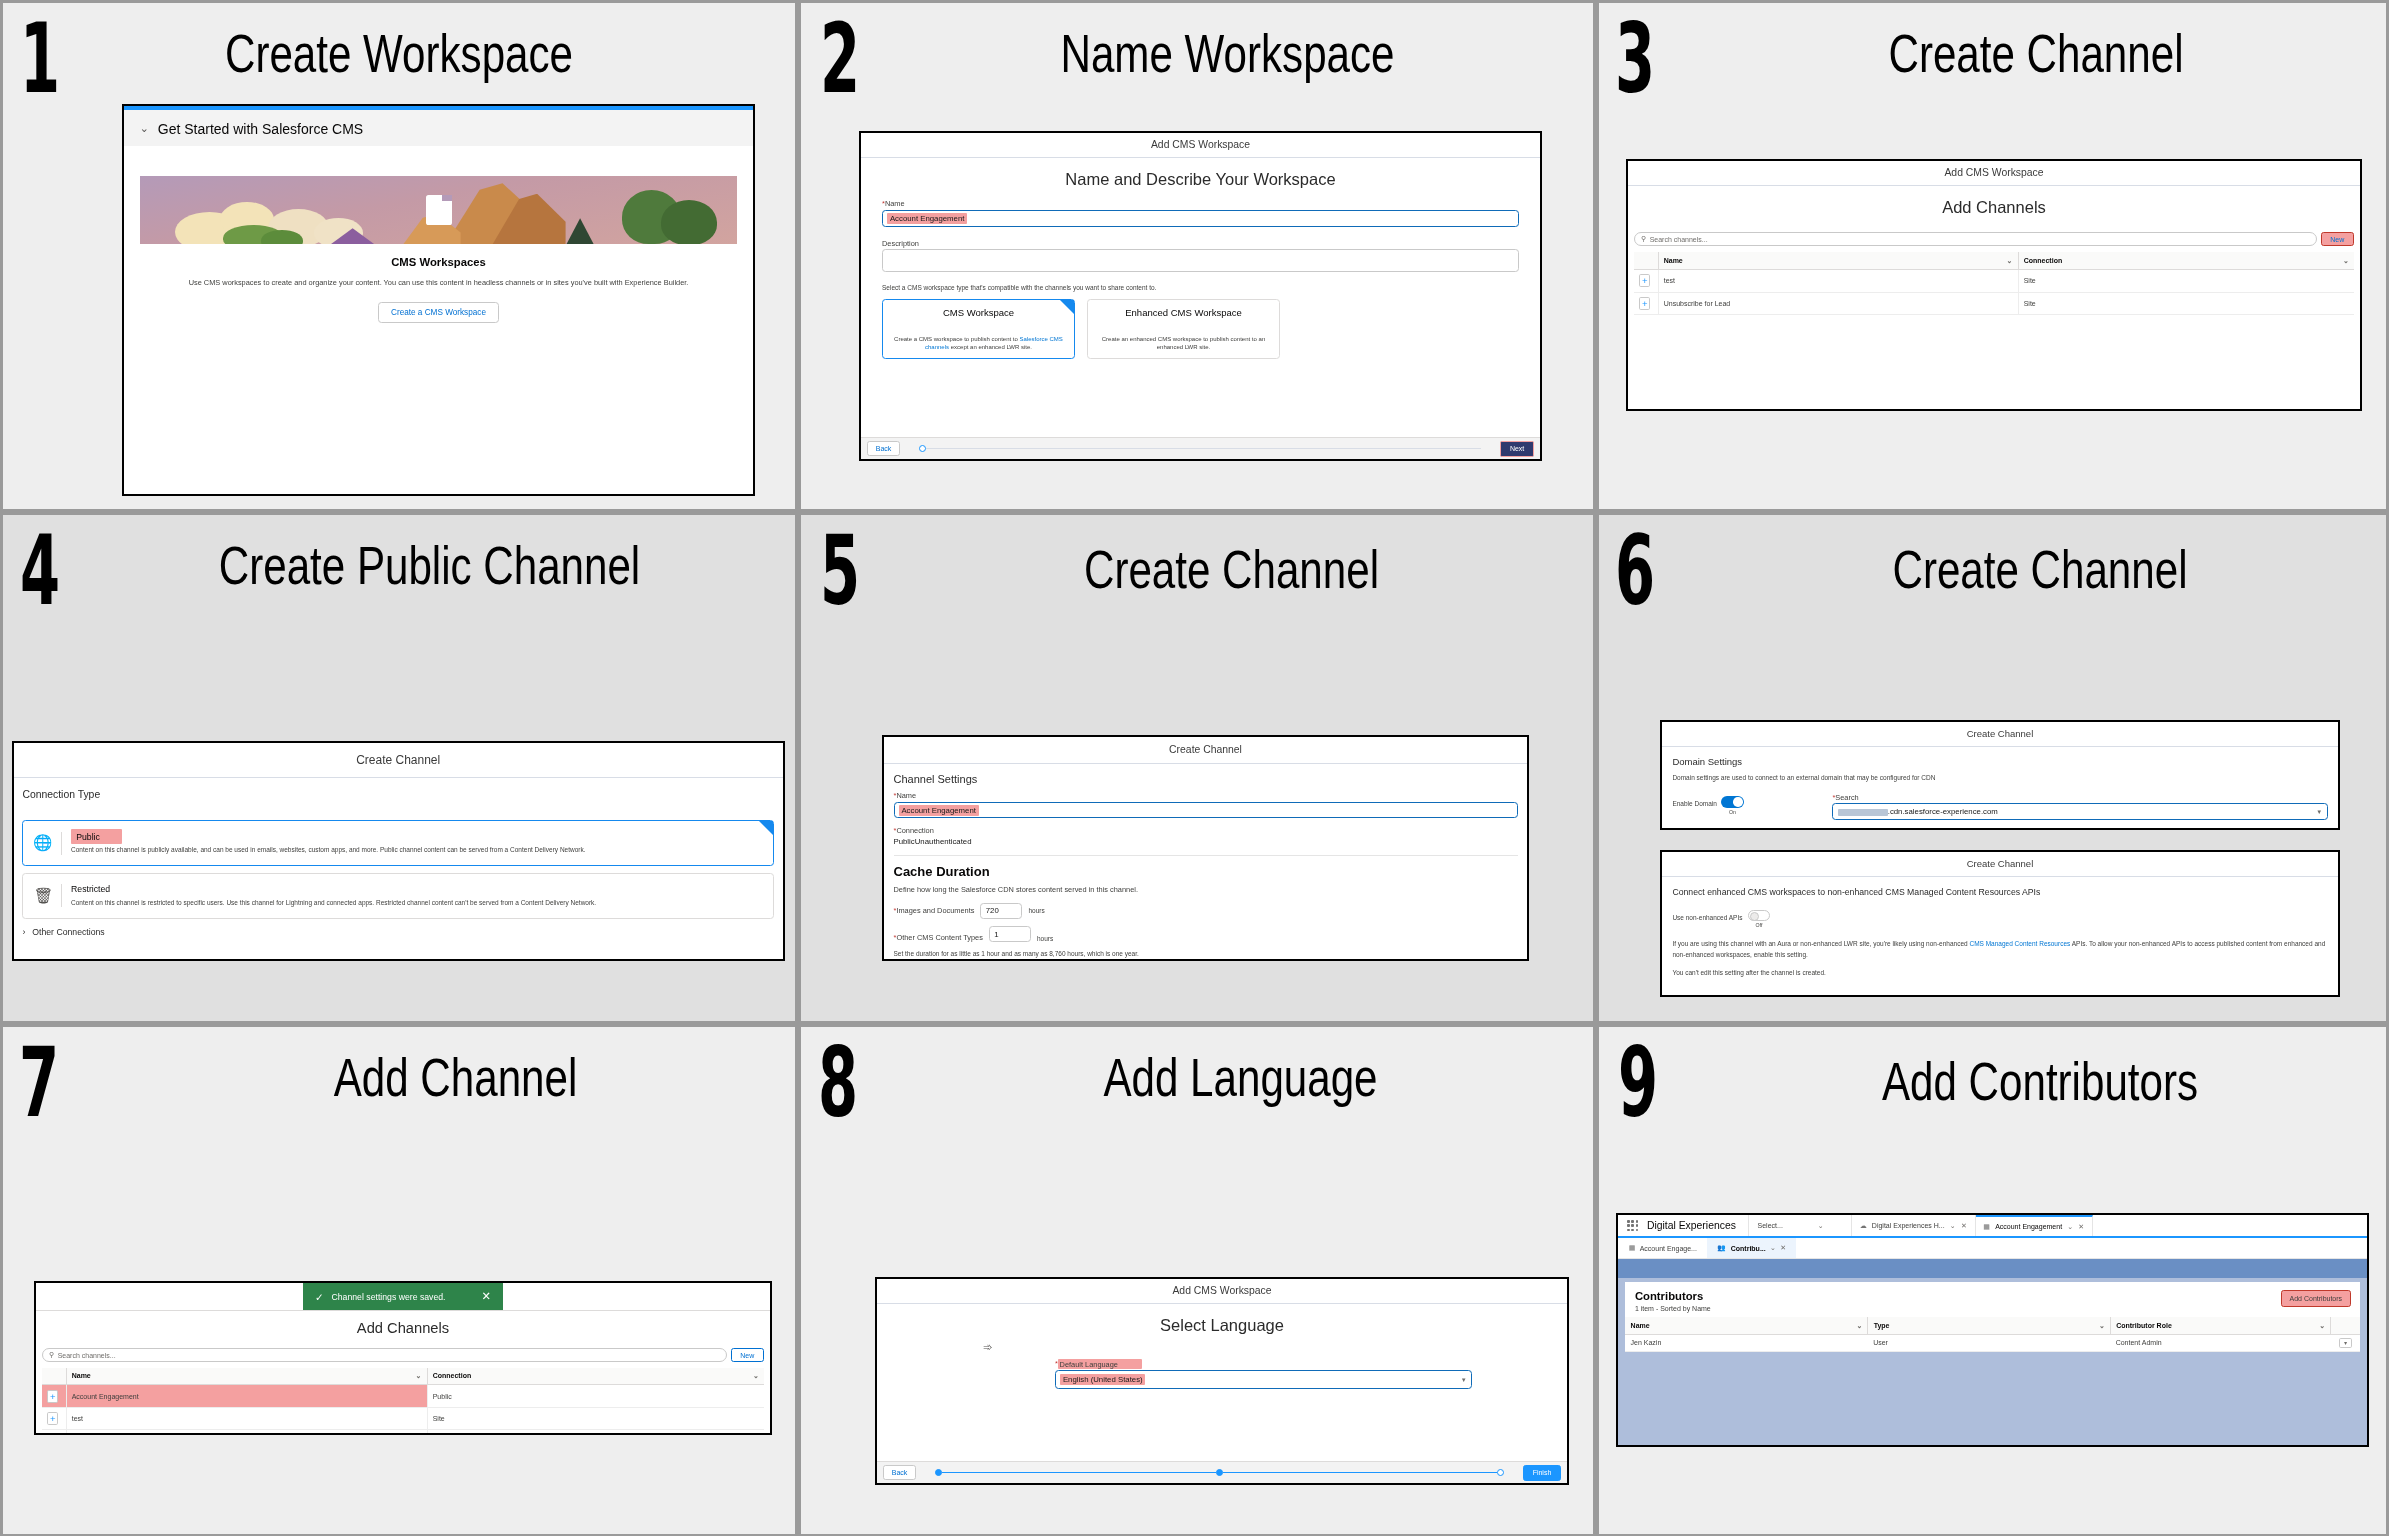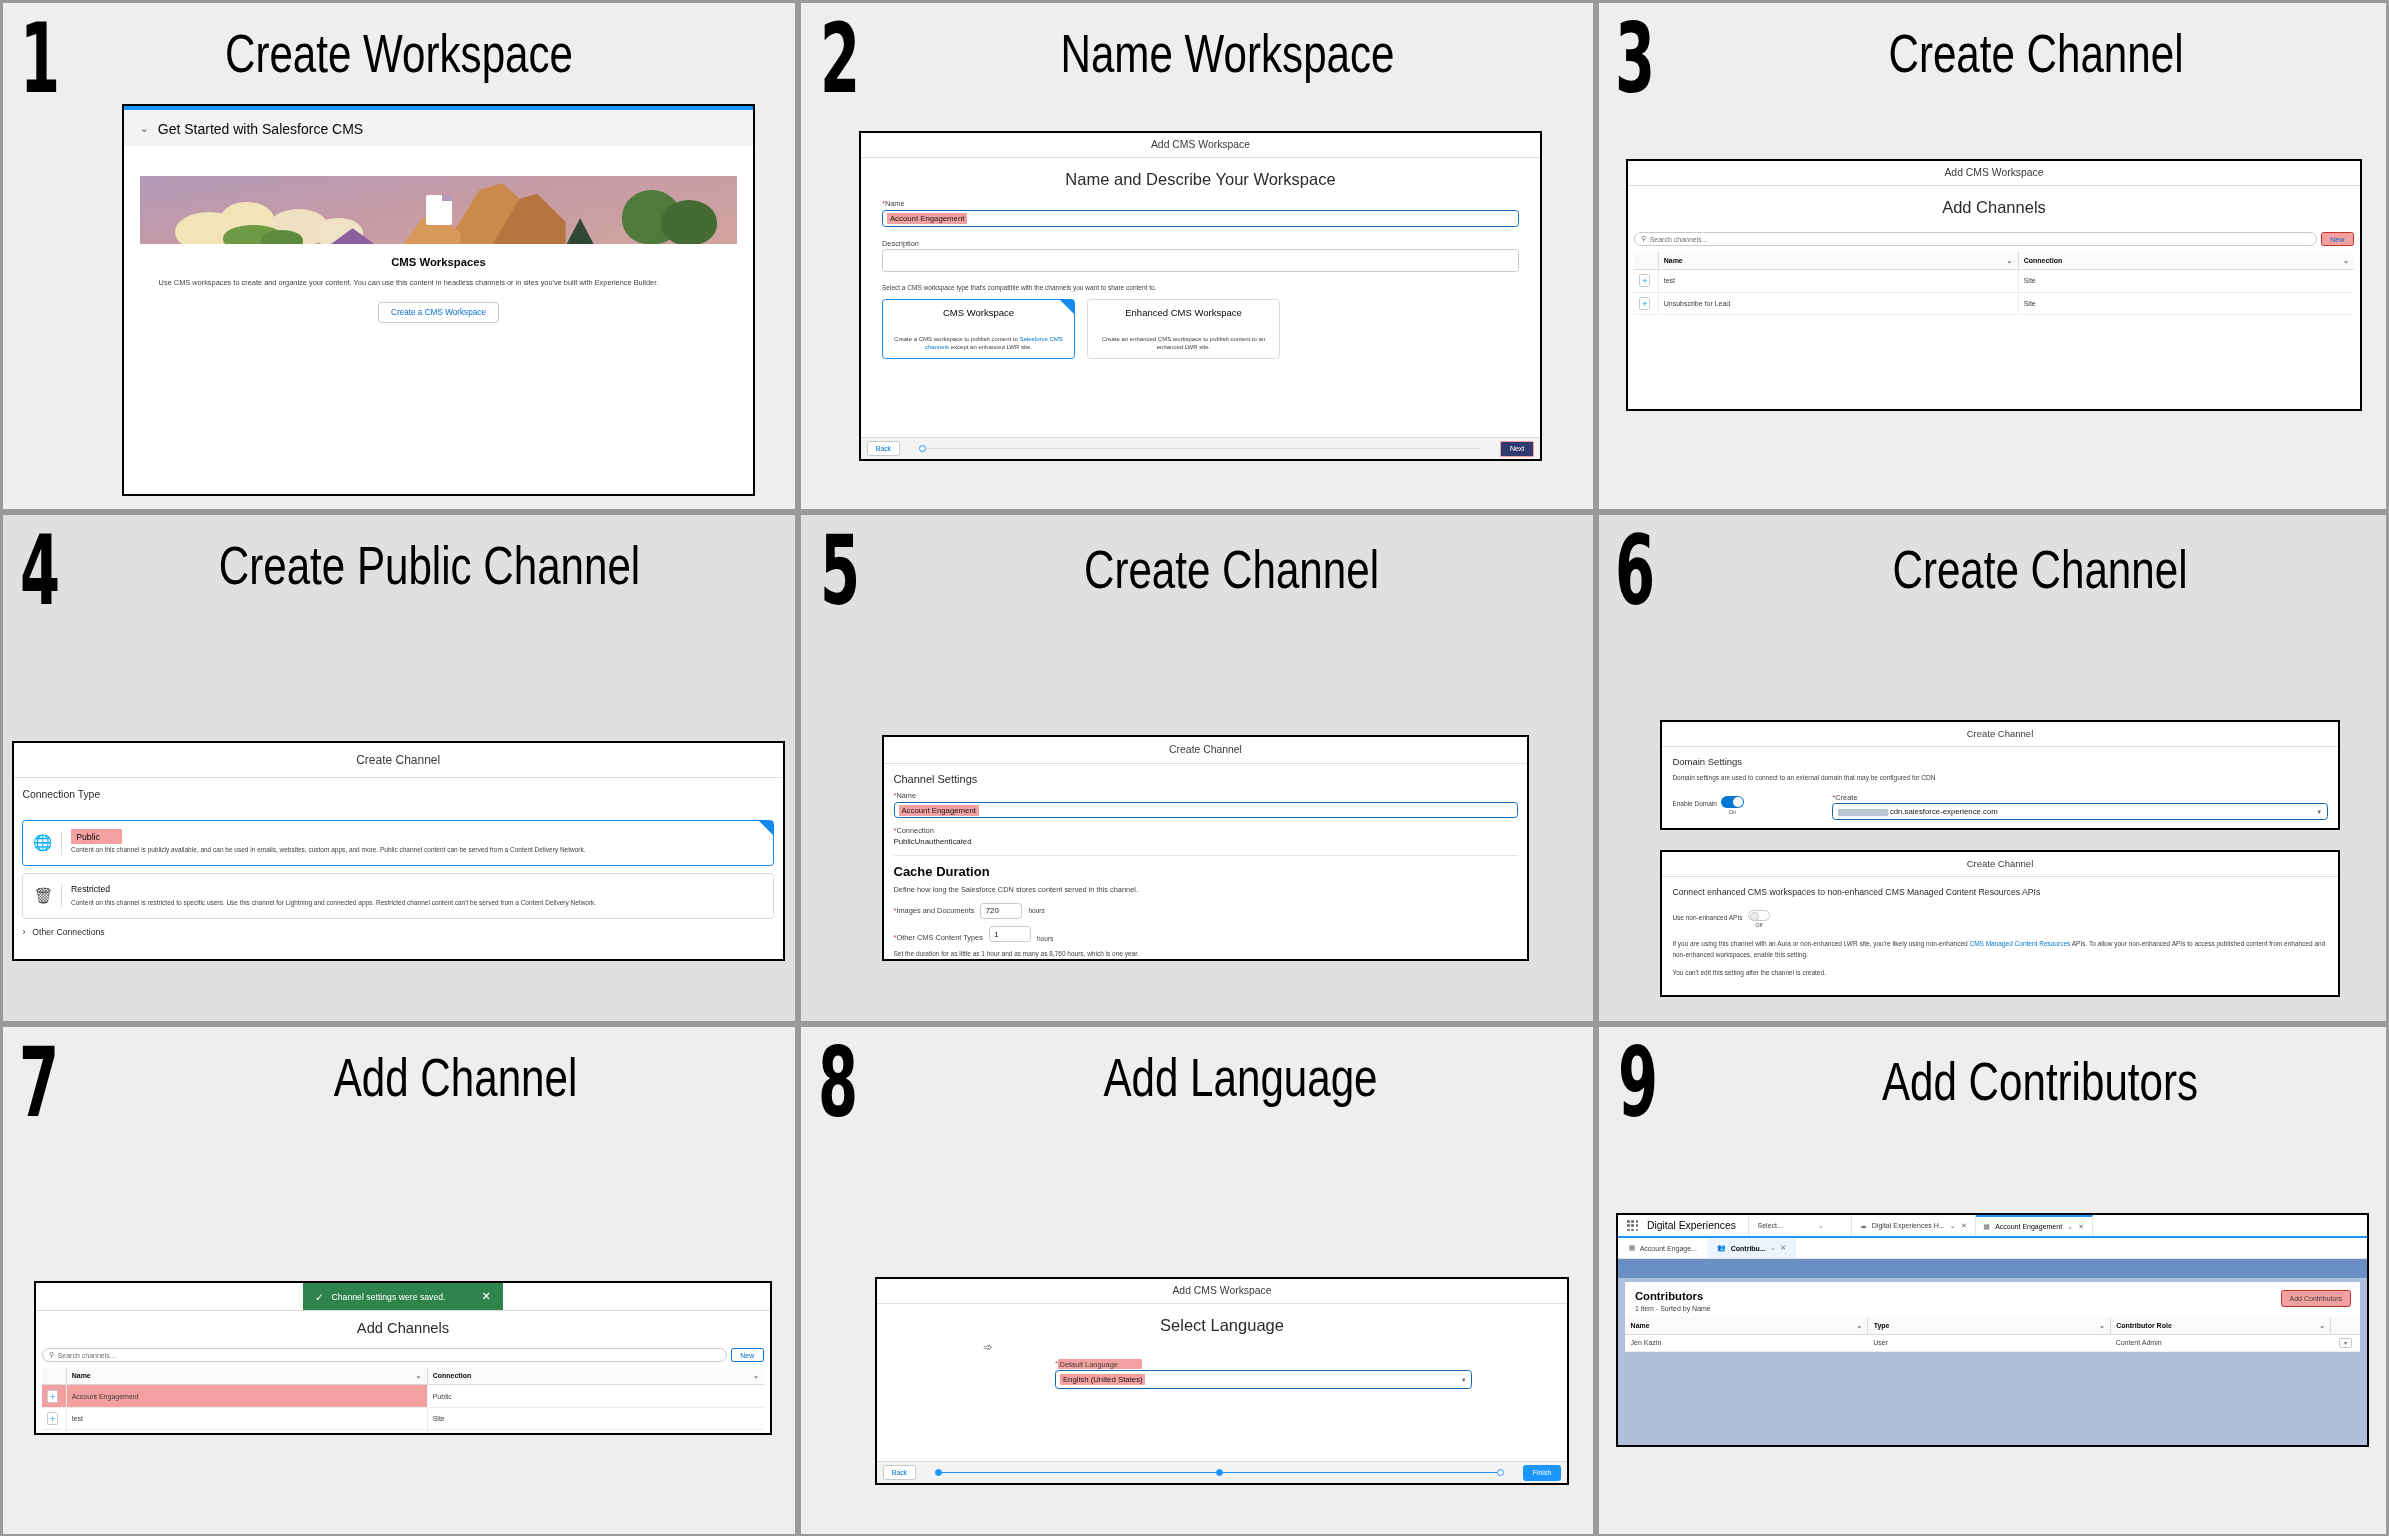--- a/index.html
+++ b/index.html
@@ -195,21 +195,21 @@
   .cloud {
     position: absolute; border-radius: 50%; background: #f3e3b8;
   }
   .rock {
     position: absolute; background: #c98a4b; clip-path: polygon(0% 100%, 38% 10%, 62% 0%, 100% 52%, 100% 100%);
   }
   .tree {
     position: absolute; border-radius: 50% 50% 45% 45%; background: #4f7a3c;
   }
   .cmsname { text-align: center; font-size: 11.3px; font-weight: 700; color: #080707; margin-top: 11.3px; }
-  .cmsdesc { font-size: 7.4px; color: #3e3e3c; line-height: 1.7; padding: 0 19px; margin-top: 9.5px; }
+  .cmsdesc { text-align: center; font-size: 7.4px; color: #3e3e3c; line-height: 1.7; padding: 0 19px; margin-top: 9.5px; }
   .cmsbtn {
     display: block; margin: 12px auto 0; border: 0.9px solid #c9c9c9; border-radius: 3.5px;
     font-size: 8.2px; color: #0070d2; padding: 5.2px 12px; background: #fff; width: max-content;
   }
   .connrow {
     border: 0.9px solid #dddbda; border-radius: 3.5px; background: #fff;
     display: flex; gap: 8.7px; padding: 10.4px 10.4px; position: relative;
   }
   .connrow.sel { border: 1.7px solid #1589ee; }
   .connrow .ic { width: 19px; flex: none; display: flex; align-items: center; justify-content: center; font-size: 15.6px; color: #514f4d; }
@@ -458,21 +458,21 @@
         <div class="helper" style="margin-top:7px;">Domain settings are used to connect to an external domain that may be configured for CDN</div>
         <div style="display:flex;align-items:flex-start;gap:8.7px;margin-top:12px;">
           <div style="display:flex;align-items:center;gap:4.3px;">
             <span class="helper">Enable Domain</span>
             <span>
               <span class="toggle"><span class="knob"></span></span>
               <span style="display:block;font-size:5.2px;color:#3e3e3c;text-align:center;">On</span>
             </span>
           </div>
           <div style="flex:1;margin-left:80px;">
-            <div class="fld-label"><span class="req">*</span><span>Create</span></div>
+            <div class="fld-label"><span class="req">*</span><span>Search</span></div>
             <div class="inp" style="justify-content:space-between;">
               <span><span style="display:inline-block;width:50px;height:7px;background:#b9c6d6;border-radius:0.9px;vertical-align:middle;"></span><span>.cdn.salesforce-experience.com</span></span>
               <span style="font-size:6px;color:#706e6b;">▼</span>
             </div>
           </div>
         </div>
       </div>
     </div>
 
     <div class="sfbox" style="left:61px;top:335px;width:680px;height:147px;">

